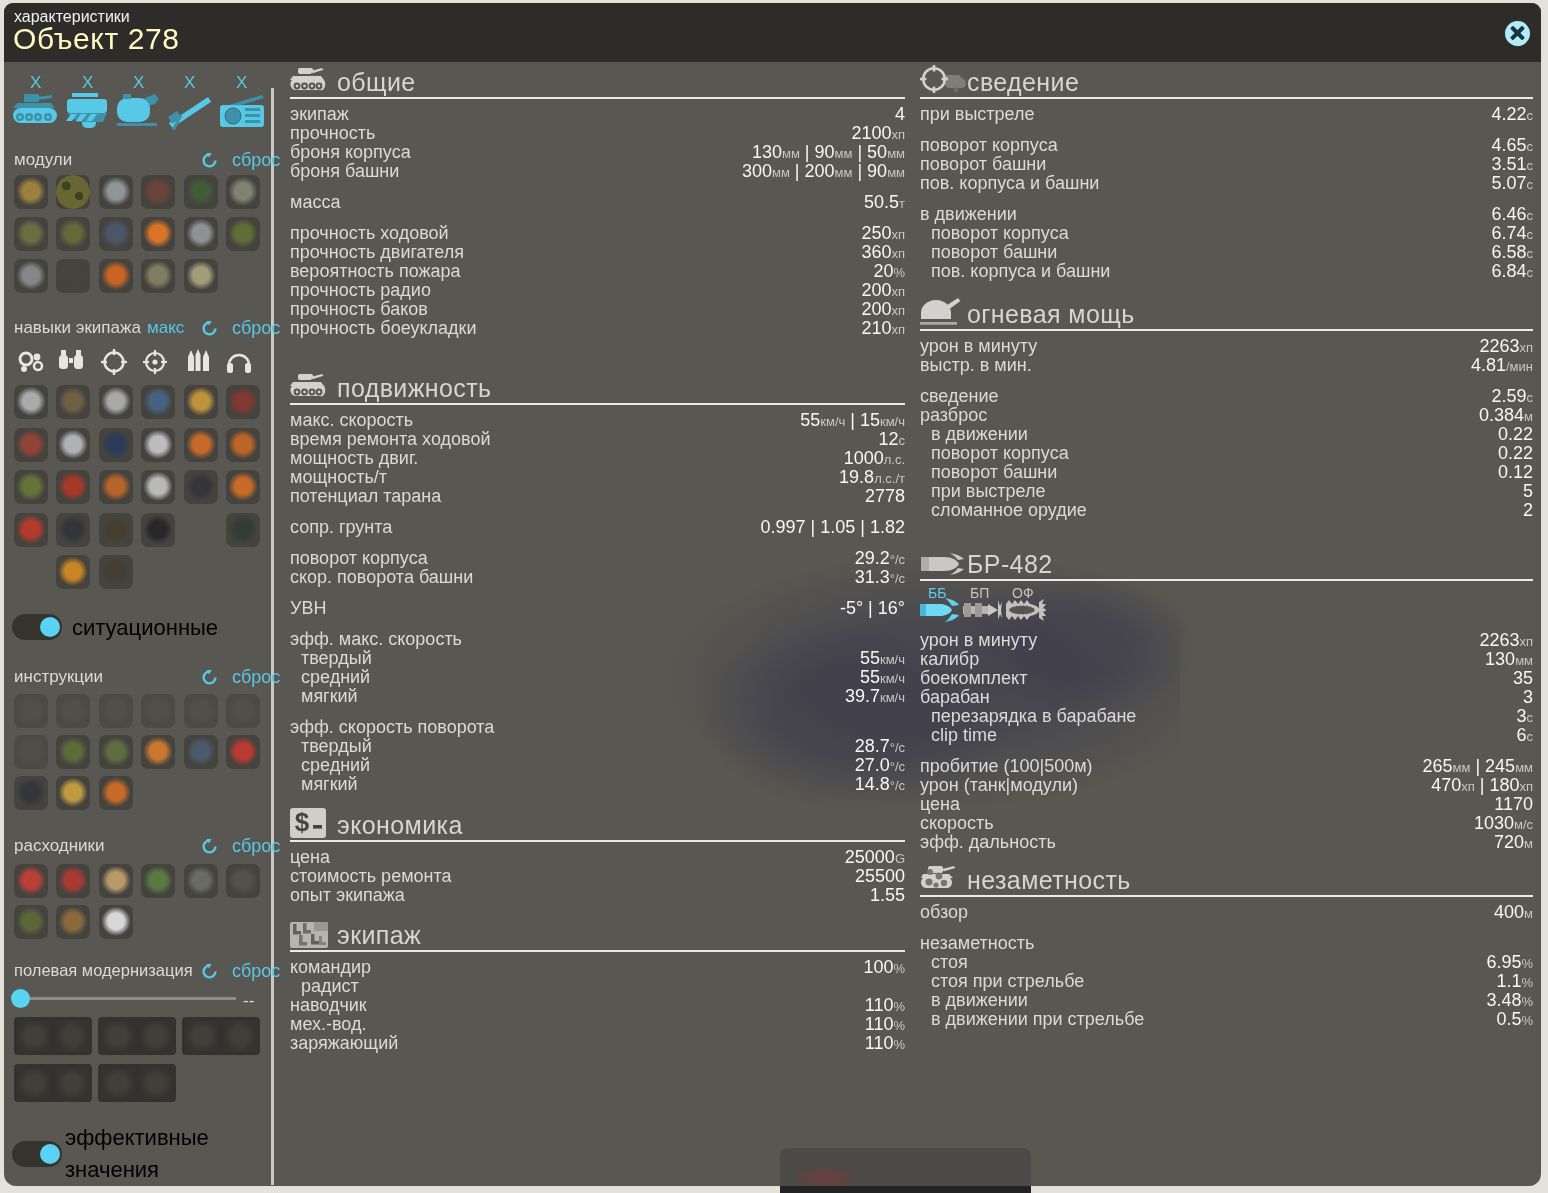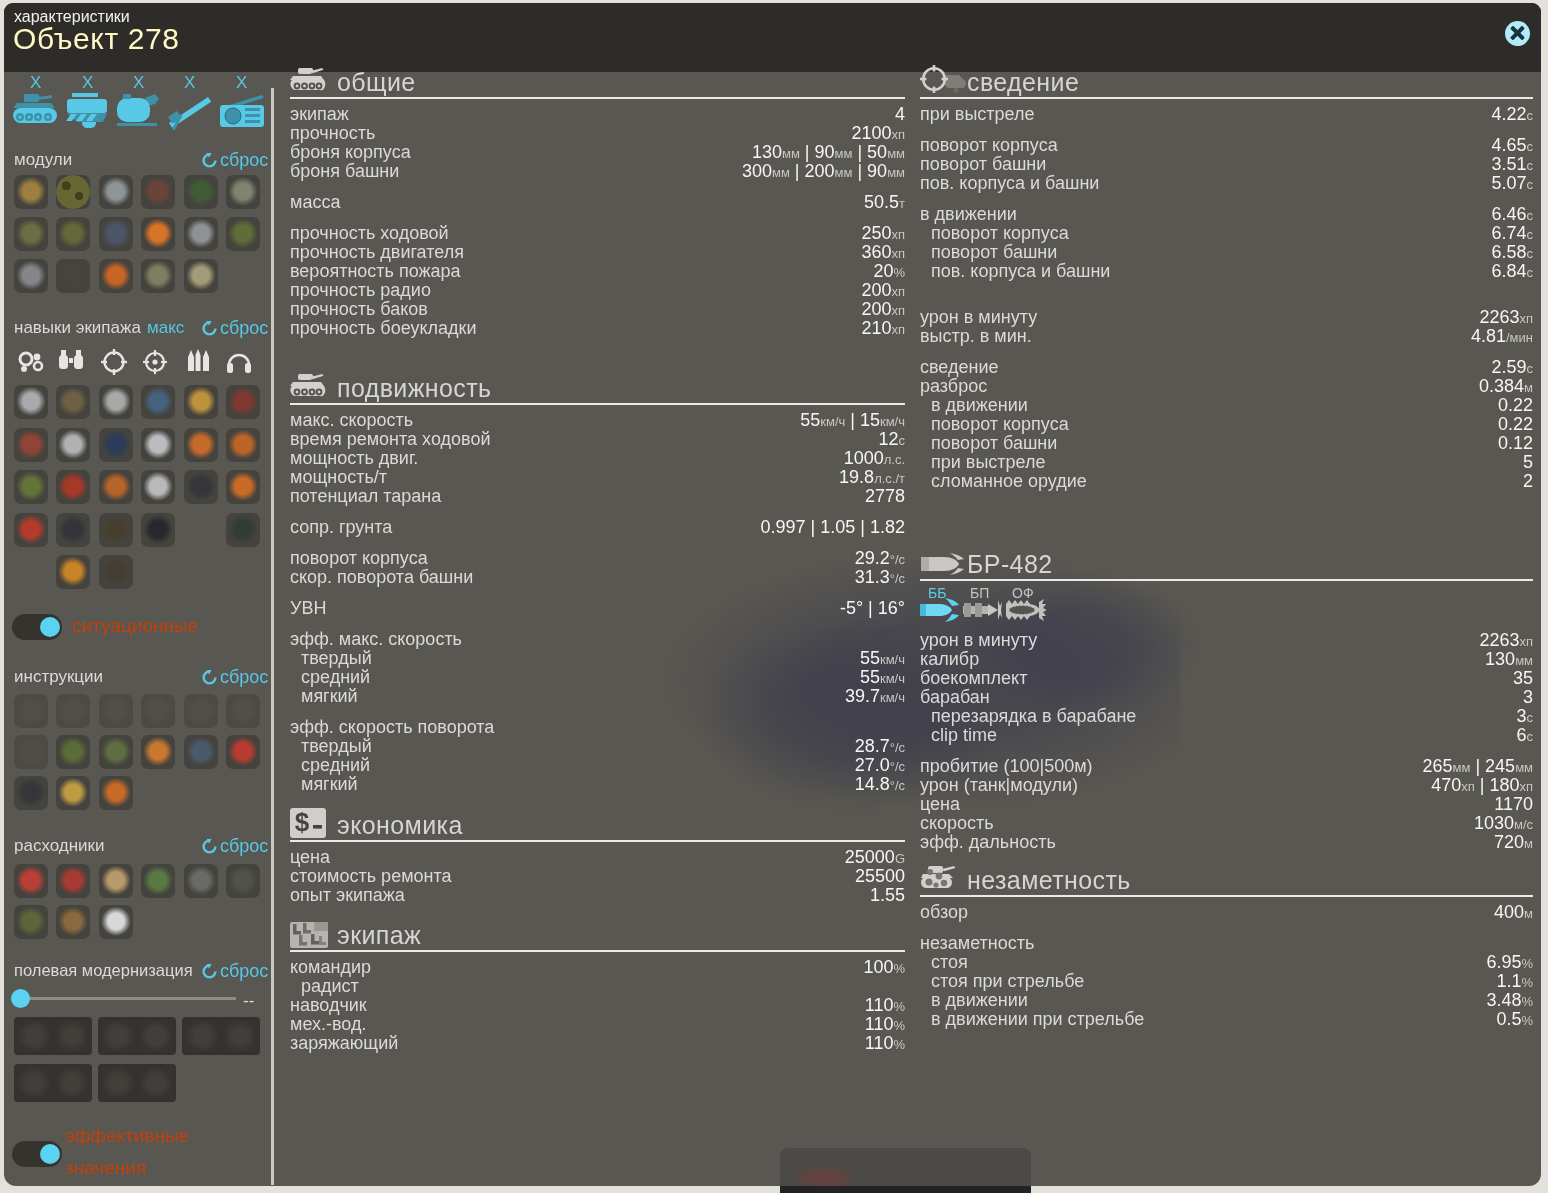--- a/index.html
+++ b/index.html
@@ -1,17 +1,17 @@
 <!DOCTYPE html>
 <html><head><meta charset="utf-8">
 <style>
 *{margin:0;padding:0;box-sizing:border-box}
 html,body{width:1548px;height:1193px;background:#e3e1da;font-family:"Liberation Sans",sans-serif;overflow:hidden;position:relative}
 #panel{position:absolute;left:4px;top:3px;width:1537px;height:1183px;background:#585751;border-radius:9px 9px 12px 12px;overflow:hidden}
-#hdr{position:absolute;left:4px;top:3px;width:1537px;height:69px;background:#2d2c29;border-radius:9px 9px 0 0}
+#hdr{position:absolute;left:4px;top:3px;width:1537px;height:59px;background:#2d2c29;border-radius:9px 9px 0 0}
 #hdr .small{position:absolute;left:10px;top:5px;font-size:16px;color:#f2f2f0}
 #hdr .big{position:absolute;left:9px;top:19px;font-size:30px;color:#fef9c3;letter-spacing:.6px}
 #close{position:absolute;left:1505px;top:21px;width:25px;height:25px;border-radius:50%;background:#b2eaf7}
 #close:before,#close:after{content:"";position:absolute;left:4px;top:10.4px;width:17px;height:4.2px;background:#17333f;border-radius:1px}
 #close:before{transform:rotate(45deg)}
 #close:after{transform:rotate(-45deg)}
 #bgtank{position:absolute;left:656px;top:557px;width:520px;height:250px;background:radial-gradient(ellipse at 55% 48%, rgba(52,50,74,.4) 0 30%, rgba(52,50,74,0) 70%)}
 #bgtank2{position:absolute;left:696px;top:617px;width:310px;height:190px;background:radial-gradient(ellipse at 50% 50%, rgba(50,48,70,.32) 0 32%, rgba(50,48,70,0) 72%)}
 #bgtank3{position:absolute;left:946px;top:567px;width:250px;height:150px;background:radial-gradient(ellipse at 50% 50%, rgba(52,50,74,.34) 0 30%, rgba(52,50,74,0) 70%)}
 #tooltip{position:absolute;left:776px;top:1145px;width:251px;height:41px;background:rgba(52,52,54,.35);border-radius:8px 8px 0 0}
@@ -32,26 +32,26 @@
 .tab{position:absolute;top:4px;font-size:14px;color:#c6c5c1}
 .tab.on{color:#5bcdea}
 .sh1{position:absolute}
 #left{position:absolute;left:0;top:0;width:272px;height:1193px}
 .xm{position:absolute;top:73px;font-size:17px;color:#57c8e6}
 .eqi{position:absolute;top:92px}
 .eqrow{position:absolute;left:0;top:0;width:272px;height:140px}
 .slab{position:absolute;font-size:17px;color:#dbdad8;white-space:nowrap}
 .cylab{position:absolute;font-size:17px;color:#57c8e6}
 .rst{position:absolute;font-size:18px;color:#57c8e6;white-space:nowrap}
-.rst span{margin-left:3px}
+.rst span{margin-left:15px}
 .tl{position:absolute}
 .wic{position:absolute;top:349px}
 .tgl{position:absolute;width:50px;height:26px;border-radius:13px;background:#34332e}
 .tgl .knob{position:absolute;right:2px;top:3px;width:20px;height:20px;border-radius:50%;background:#5ad2f2}
-.tgt{position:absolute;font-size:19px;color:#c2410c}
+.tgt{position:absolute;font-size:22px;color:#000000}
 .sldtrack{position:absolute;left:14px;top:997px;width:222px;height:2.5px;background:#8c8b85}
 .sldknob{position:absolute;left:11px;top:989px;width:19px;height:19px;border-radius:50%;background:#5ad2f2}
 .fb{position:absolute;height:38px;background:#33322e;border-radius:4px}
 </style></head>
 <body>
 <div id="panel">
 <div id="bgtank"></div>
     <div id="bgtank2"></div>
     <div id="bgtank3"></div>
 <div id="tooltip">
@@ -407,20 +407,28 @@
       <div class="r g"><span class="l">поворот корпуса</span><span class="v">4.65<i>с</i></span></div>
       <div class="r"><span class="l">поворот башни</span><span class="v">3.51<i>с</i></span></div>
       <div class="r"><span class="l">пов. корпуса и башни</span><span class="v">5.07<i>с</i></span></div>
       <div class="r g"><span class="l">в движении</span><span class="v">6.46<i>с</i></span></div>
       <div class="r i"><span class="l">поворот корпуса</span><span class="v">6.74<i>с</i></span></div>
       <div class="r i"><span class="l">поворот башни</span><span class="v">6.58<i>с</i></span></div>
       <div class="r i"><span class="l">пов. корпуса и башни</span><span class="v">6.84<i>с</i></span></div>
     </div>
   </div>
 <div class="sec" style="left:920px;top:302px;width:613px">
+<div class="sh">
+      <svg width="42" height="30" viewBox="0 0 42 30">
+<path d="M24 10 l14 -9 2.4 3 -13 9.5 z" fill="#d2d1ce"></path>
+<path d="M1 22 v-6 a15 13 0 0 1 30 0 v6 z" fill="#d2d1ce"></path>
+<rect x="0" y="25" width="37" height="2.8" fill="#a9a8a2"></rect>
+</svg>
+      <span class="t">огневая мощь</span>
+    </div>
 <div class="rw">
 <div class="r"><span class="l">урон в минуту</span><span class="v">2263<i>хп</i></span></div>
       <div class="r"><span class="l">выстр. в мин.</span><span class="v">4.81<i>/мин</i></span></div>
       <div class="r g"><span class="l">сведение</span><span class="v">2.59<i>с</i></span></div>
       <div class="r"><span class="l">разброс</span><span class="v">0.384<i>м</i></span></div>
       <div class="r i"><span class="l">в движении</span><span class="v">0.22</span></div>
       <div class="r i"><span class="l">поворот корпуса</span><span class="v">0.22</span></div>
       <div class="r i"><span class="l">поворот башни</span><span class="v">0.12</span></div>
       <div class="r i"><span class="l">при выстреле</span><span class="v">5</span></div>
       <div class="r i"><span class="l">сломанное орудие</span><span class="v">2</span></div>

